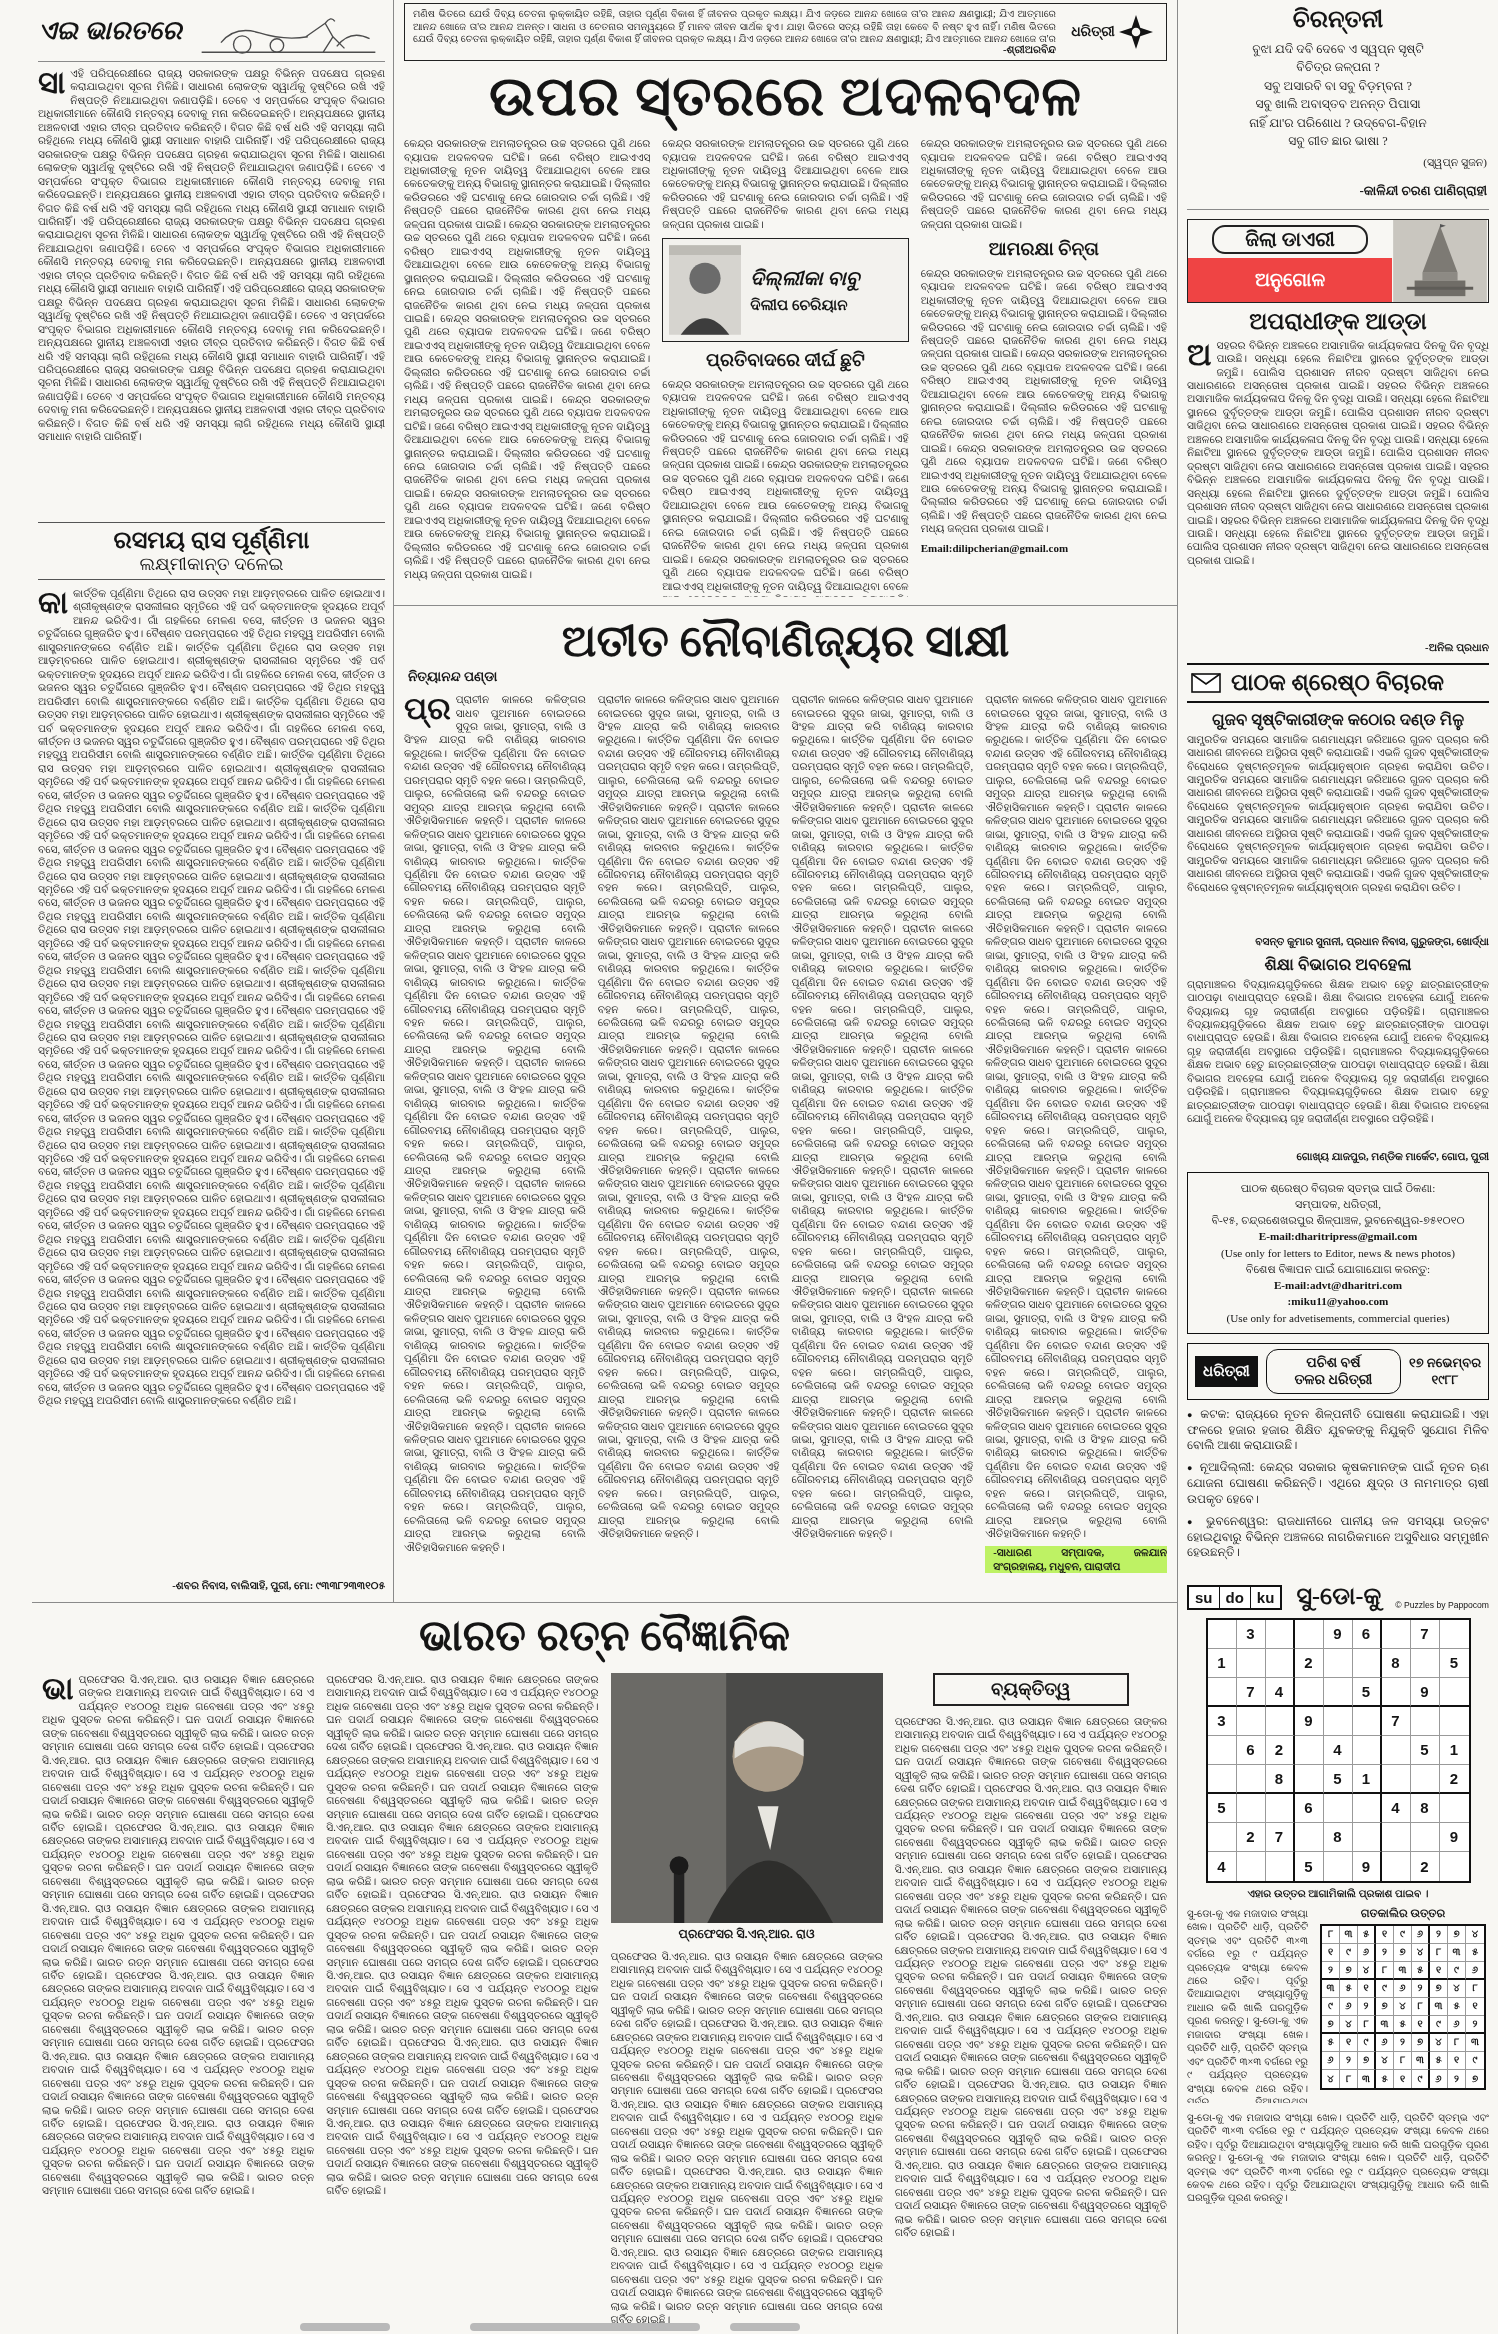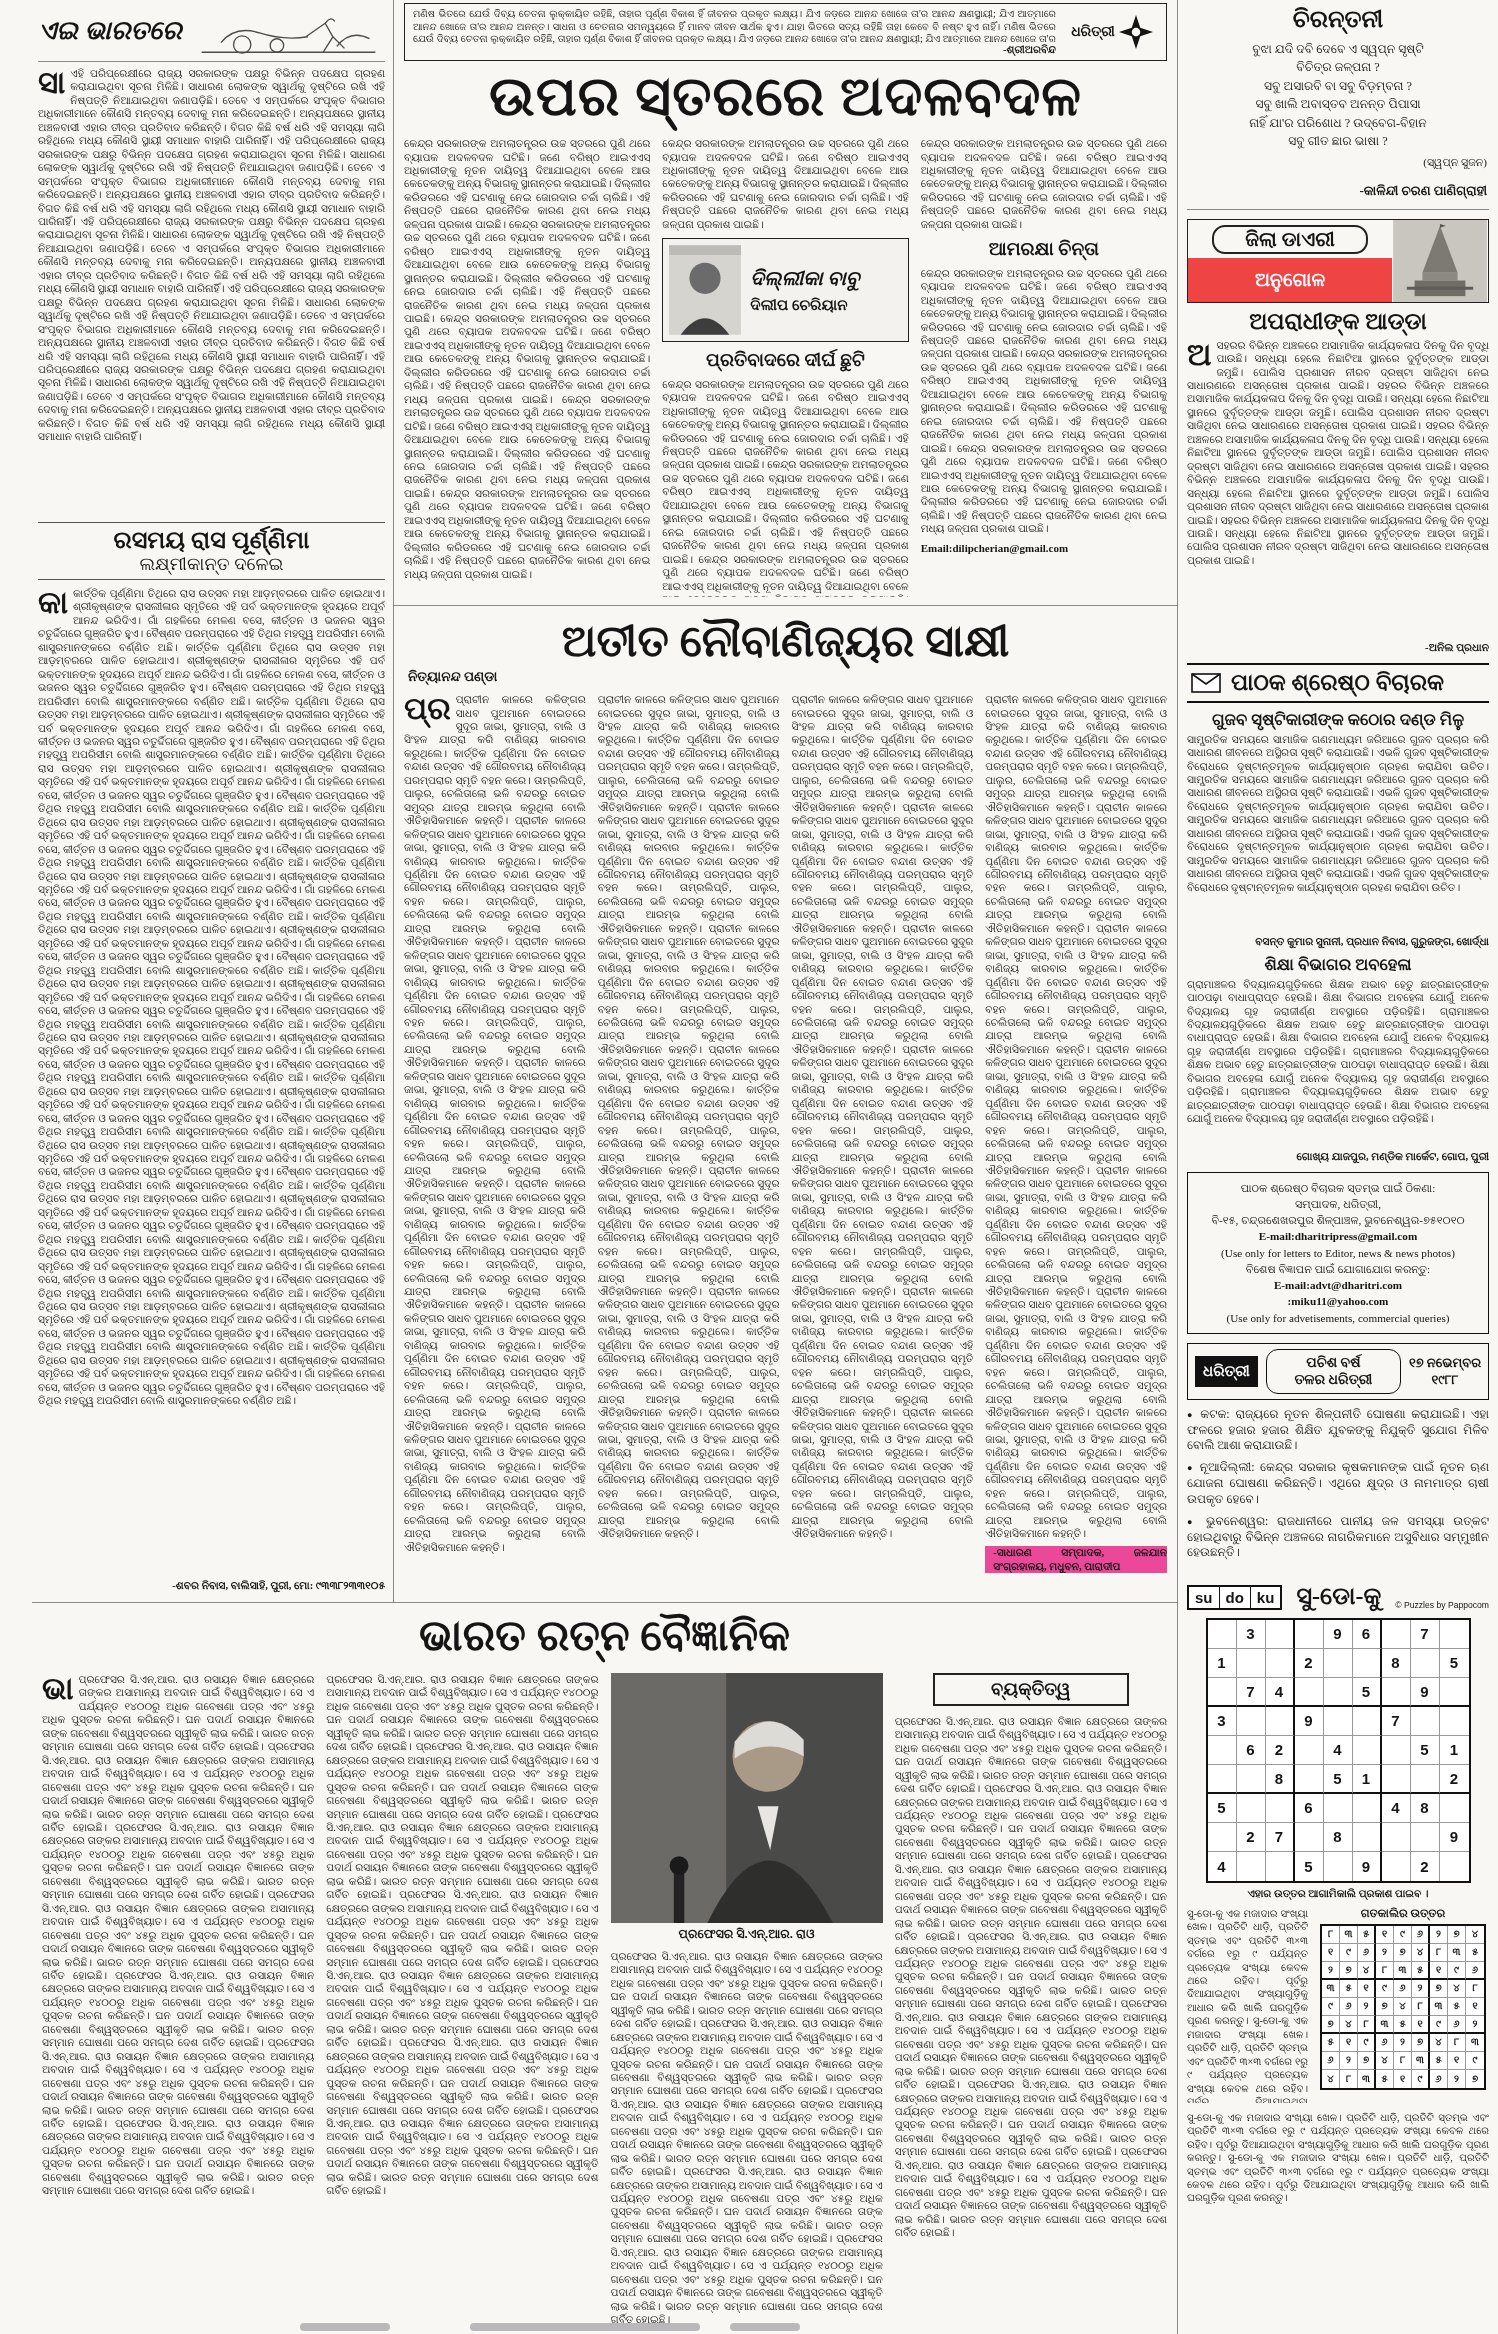--- a/index.html
+++ b/index.html
@@ -43,21 +43,21 @@
   .ab-name{font-size:15px;font-weight:bold;margin-top:5px;}
   .subhead{font-size:18.5px;font-weight:bold;text-align:center;margin:7px 0 5px;}
   .email{font-weight:bold;font-size:11px;margin-top:6px;text-align:left;}
 
   
   .sec-rule{border-top:1px solid #8a8a8a;margin:8px -10px 0;}
   .mar-h{font-size:44px;font-weight:bold;text-align:center;margin:10px 0 2px;}
   .mar-by{font-weight:bold;font-size:13.5px;margin:0 0 8px 4px;}
   .mar-cols{display:flex;gap:12px;height:880px;}
   .mcol{flex:1;overflow:hidden;position:relative;}
-  .mar-sig{position:absolute;bottom:0;right:0;background:#ec4899;font-weight:bold;font-size:10.6px;padding-left:8px;}
+  .mar-sig{position:absolute;bottom:0;right:0;background:#bef264;font-weight:bold;font-size:10.6px;padding-left:8px;}
 
   
   .bottom{border-top:1px solid #8a8a8a;padding:6px 10px 0;flex:1;}
   .bot-h{font-size:43px;font-weight:bold;text-align:center;margin:2px 0 12px;}
   .bot-cols{display:flex;gap:12px;height:650px;}
   .photo-lg{width:100%;height:250px;display:block;}
   .cap{font-weight:bold;font-size:12.5px;text-align:center;margin:4px 0 7px;}
   .tagbox{border:2px solid #222;font-weight:bold;font-size:18px;text-align:center;padding:3px 8px;margin:0 auto 9px;width:72%;}
 
   

